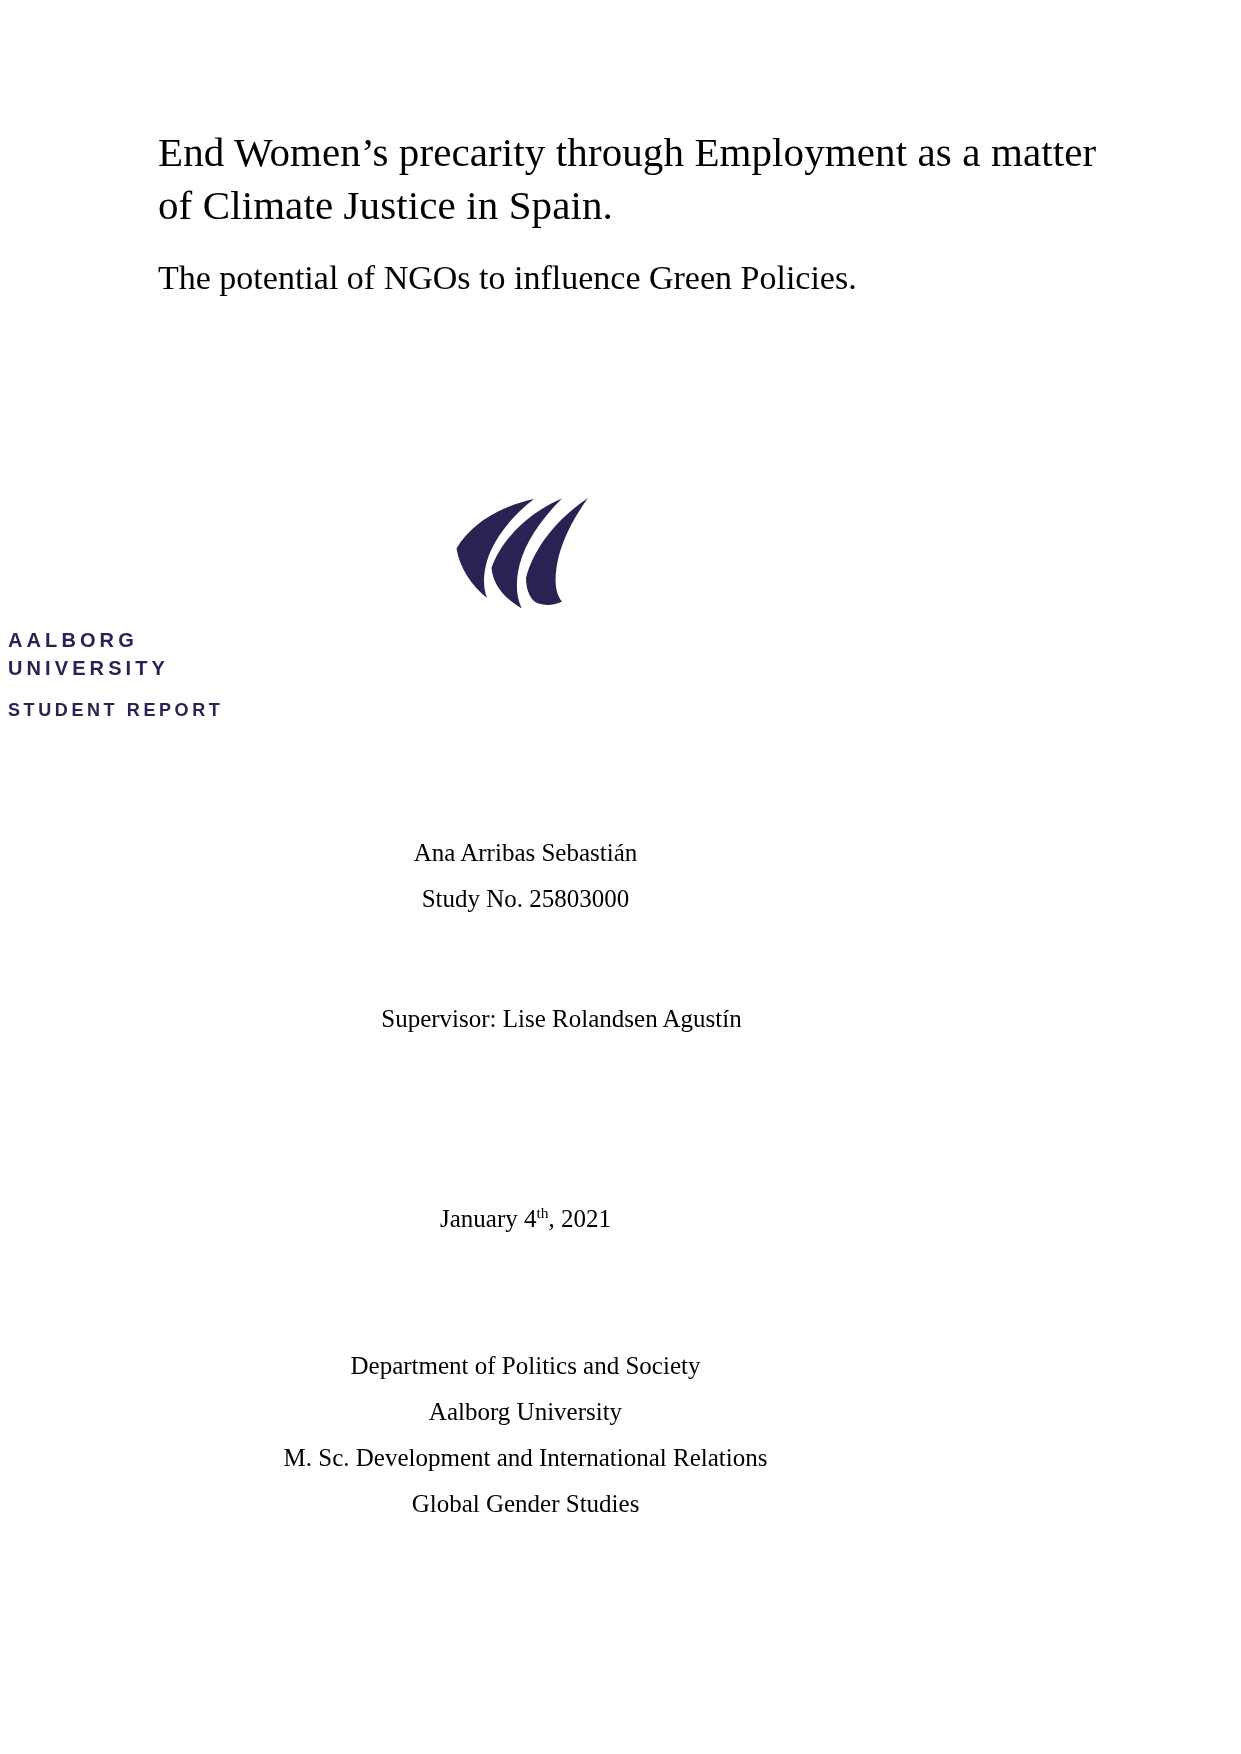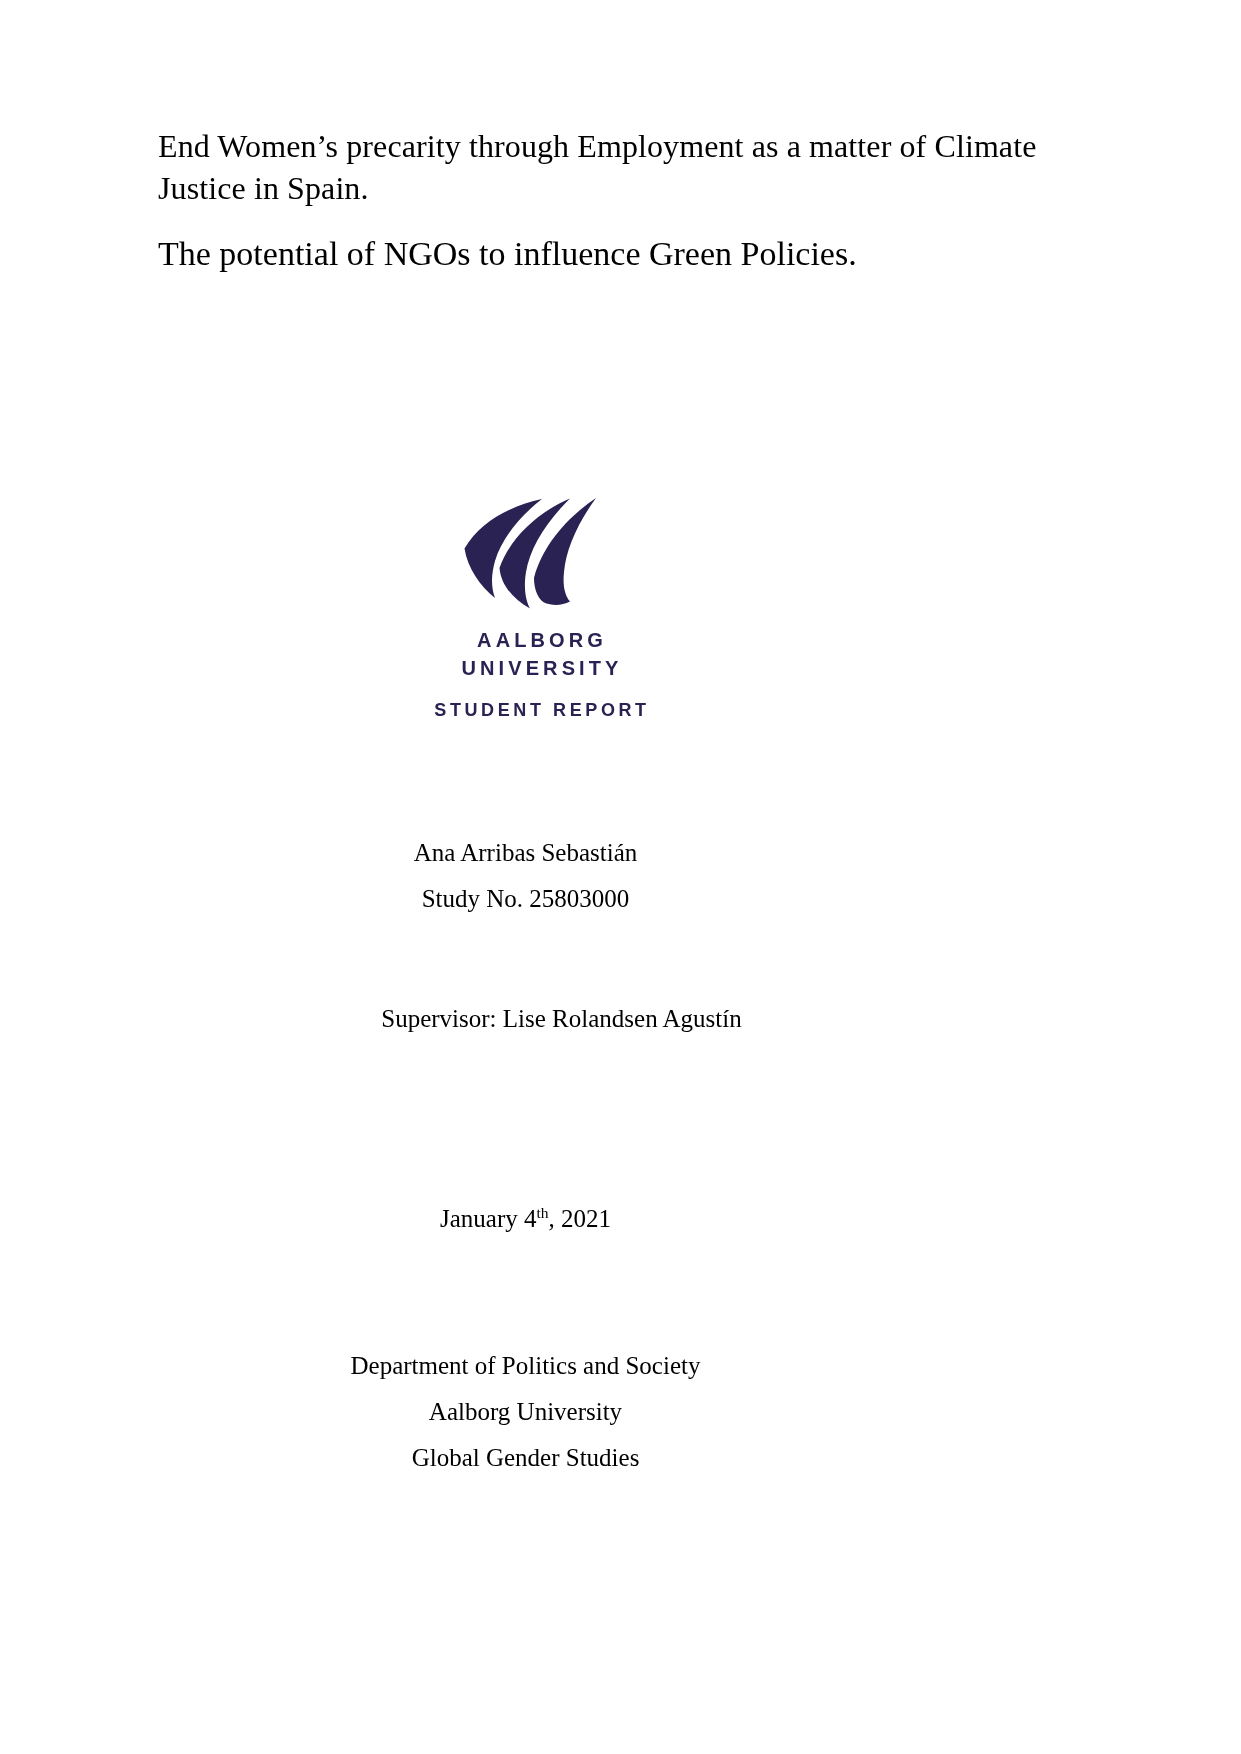--- a/index.html
+++ b/index.html
@@ -25,45 +25,45 @@
   }
 
   
   .title-block {
     position: absolute;
     left: 158px;
     top: 126px;
     width: 940px;
   }
   .doc-title {
-    font-size: 32px;
+    font-size: 41px;
     line-height: 1.30;
     font-weight: normal;
     letter-spacing: 0.1px;
     margin: 0;
     text-align: left;
     color: #000000;
   }
   .doc-subtitle {
     font-size: 34px;
     line-height: 1.35;
     font-weight: normal;
     margin: 0;
     padding-top: 22px;
     text-align: left;
     color: #000000;
   }
 
   
   .logo-wrap {
     position: absolute;
-    left: 16px;
+    left: 8px;
     top: 498px;
     width: 1052px;
-    text-align: center;
+    text-align: left;
   }
   .logo-mark {
     display: block;
     margin: 0 auto;
     width: 168px;
     height: 112px;
   }
   .logo-text {
     margin-top: 16px;
     font-family: "Liberation Sans", "DejaVu Sans", sans-serif;
@@ -155,16 +155,17 @@
     <div>Supervisor: Lise Rolandsen Agustín</div>
   </div>
 
   <div class="center-block date-block">
     <div><span>January 4</span><sup class="ordinal">th</sup><span>, 2021</span></div>
   </div>
 
   <div class="center-block affiliation-block">
     <div>Department of Politics and Society</div>
     <div>Aalborg University</div>
+    <div>M. Sc. Development and International Relations</div>
     <div>Global Gender Studies</div>
   </div>
 
 </div>
 
 </body></html>

